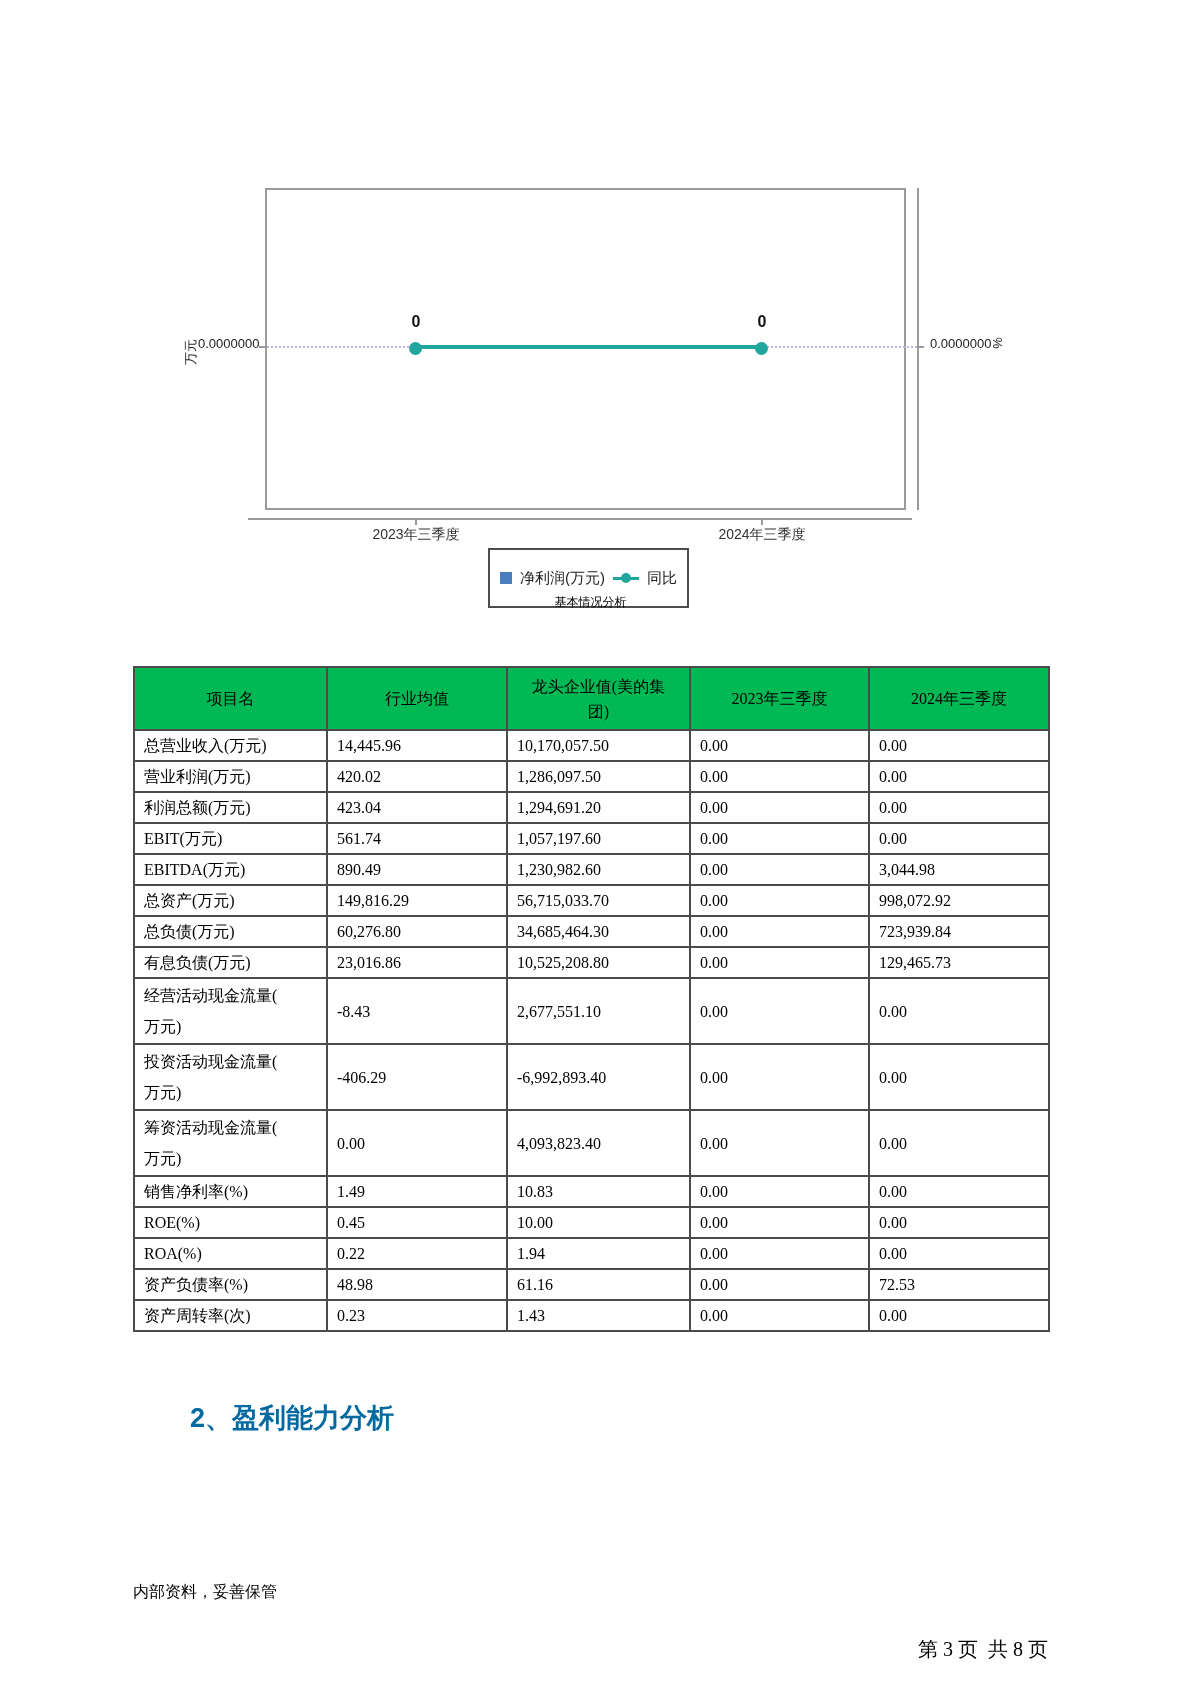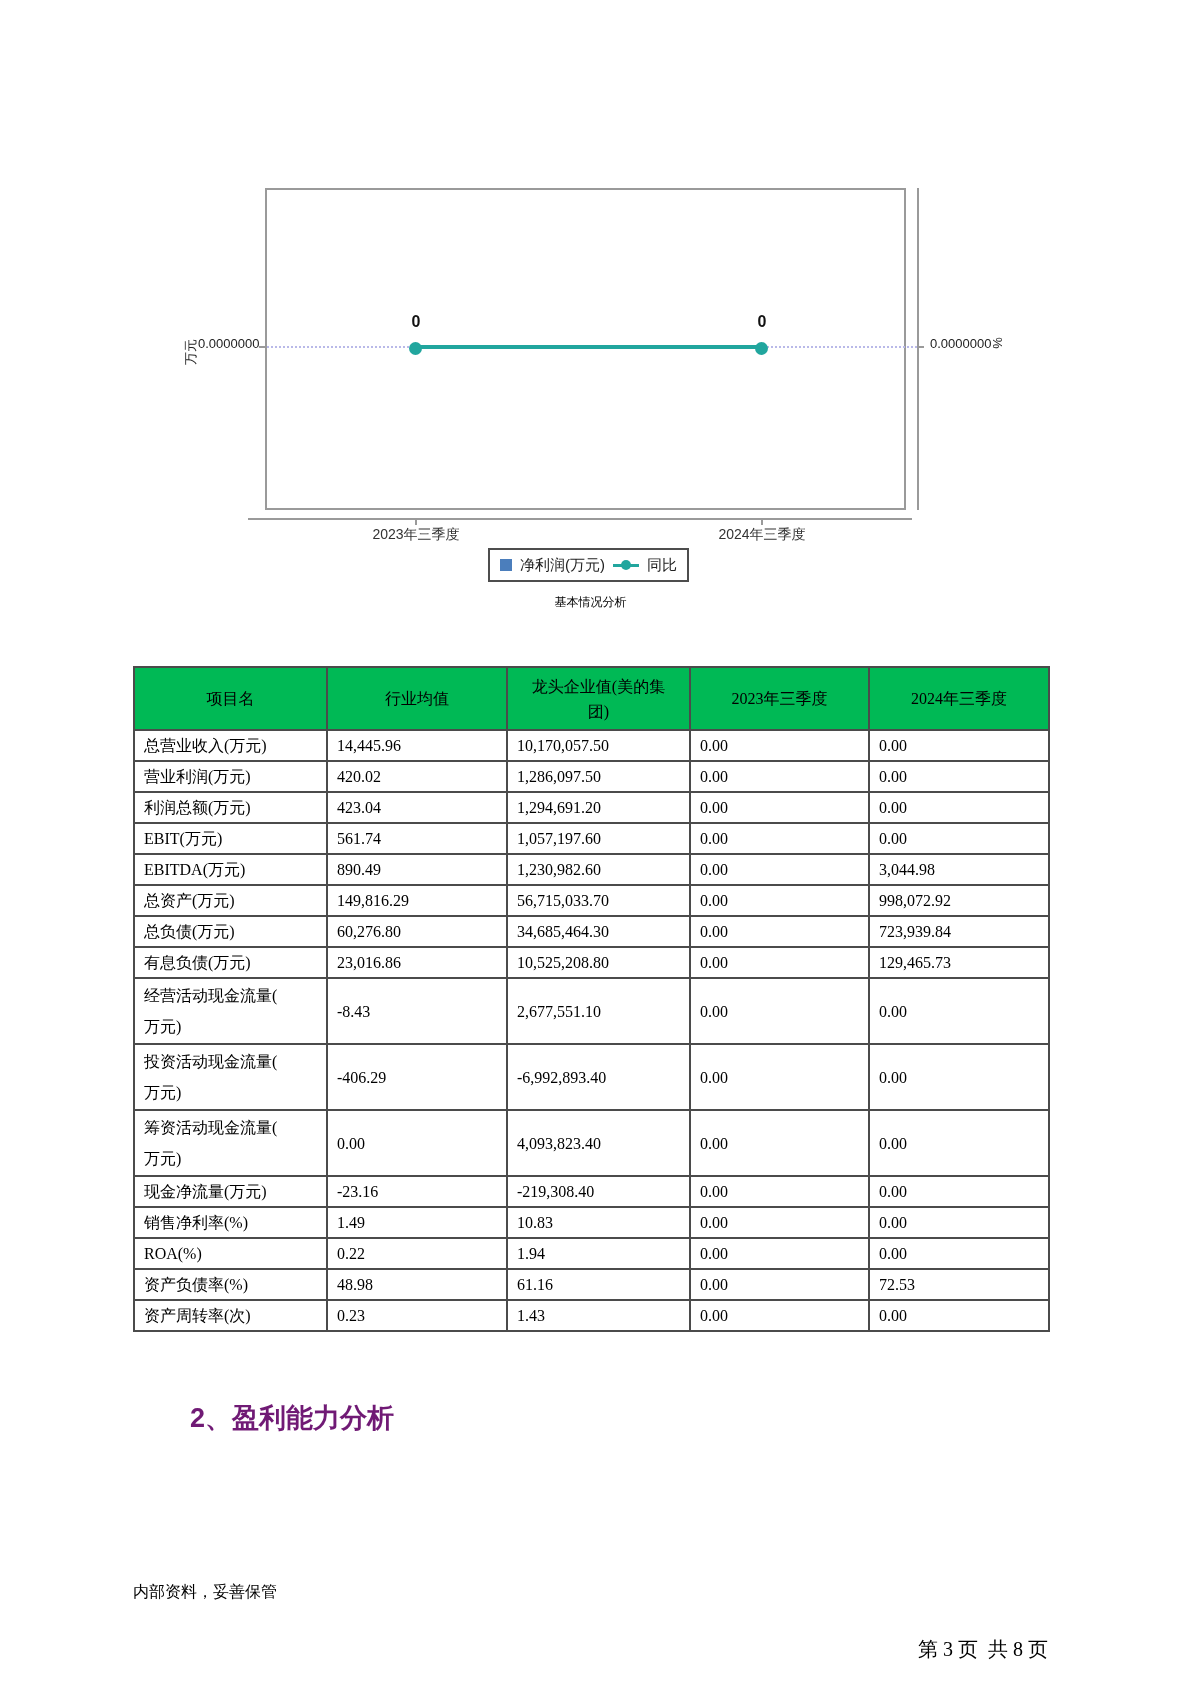--- a/index.html
+++ b/index.html
@@ -36,21 +36,21 @@
   .y-axis-right { left:747px; top:58px; width:0; height:322px;
                   border-left:2px solid #9a9a9a; }
   .y-tick-right { left:760px; top:206px; font-size:13px; color:#222; }
   .y-unit-right { left:818px; top:202px; width:26px; height:22px; text-align:center;
                   transform:rotate(-90deg); font-size:13px; color:#222; }
   .x-axis  { left:78px; top:388px; width:664px; height:0; border-top:2px solid #9a9a9a; }
   .x-tick  { top:390px; width:2px; height:5px; background:#9a9a9a; }
   .xt-1 { left:245px; } .xt-2 { left:591px; }
   .x-label { top:396px; width:200px; text-align:center; font-size:14px; color:#333; }
   .xl-1 { left:146px; } .xl-2 { left:492px; }
-  .legend { left:318px; top:418px; height:24px; padding:3px 10px;
+  .legend { left:318px; top:418px; height:24px; padding:16px 10px;
             border:2px solid #4d4d4d; background:#fff;
             display:flex; align-items:center; gap:8px; font-size:15px; color:#222;
             position:absolute; }
   .legend span { position:static; }
   .legend .sq { display:inline-block; width:12px; height:12px;
                 background:var(--blue_legend,#4b7ebc); }
   .legend .line-marker { display:inline-block; position:relative;
                          width:26px; height:12px; }
   .legend .line-marker i { position:absolute; left:0; top:5px; width:26px; height:3px;
                            background:var(--teal_line,#21a69e); }
@@ -67,21 +67,21 @@
   table.data th, table.data td { border:2px solid #4b4b4b; white-space:pre-wrap;
                                  overflow:hidden; }
   table.data th { background:var(--green_header,#00b955); font-weight:normal;
                   text-align:center; height:59px; line-height:25px; padding:1px 6px; }
   table.data td { line-height:25px; padding:1px 9px; height:27px;
                   text-align:left; vertical-align:middle; }
   tr.tall td { line-height:31px; }
 
   
   .section-heading { position:absolute; left:190px; top:1400px;
-                     font-size:27px; font-weight:bold; color:#701a75; }
+                     font-size:27px; font-weight:bold; color:#0369a1; }
   .footer-left  { position:absolute; left:133px; top:1582px; font-size:16px;
                   font-family:"Liberation Serif","DejaVu Serif",serif; white-space:pre; }
   .footer-right { position:absolute; left:133px; top:1636px; width:915px;
                   text-align:right; font-size:20px;
                   font-family:"Liberation Serif","DejaVu Serif",serif; white-space:pre; }
 </style>
 </head>
 <body>
 
 <div class="page">
@@ -230,37 +230,37 @@
 
         <tr class="tall">
           <td>筹资活动现金流量(
 万元)</td>
           <td>0.00</td>
           <td>4,093,823.40</td>
           <td>0.00</td>
           <td>0.00</td>
         </tr>
 
-        <tr>
-          <td>现金净流量(万元)</td>
-          <td>-23.16</td>
-          <td>-219,308.40</td>
-          <td>0.00</td>
-          <td>0.00</td>
-        </tr>
 
 
         <tr>
           <td>销售净利率(%)</td>
           <td>1.49</td>
           <td>10.83</td>
           <td>0.00</td>
           <td>0.00</td>
         </tr>
 
+        <tr>
+          <td>ROE(%)</td>
+          <td>0.45</td>
+          <td>10.00</td>
+          <td>0.00</td>
+          <td>0.00</td>
+        </tr>
 
         <tr>
           <td>ROA(%)</td>
           <td>0.22</td>
           <td>1.94</td>
           <td>0.00</td>
           <td>0.00</td>
         </tr>
 
         <tr>

